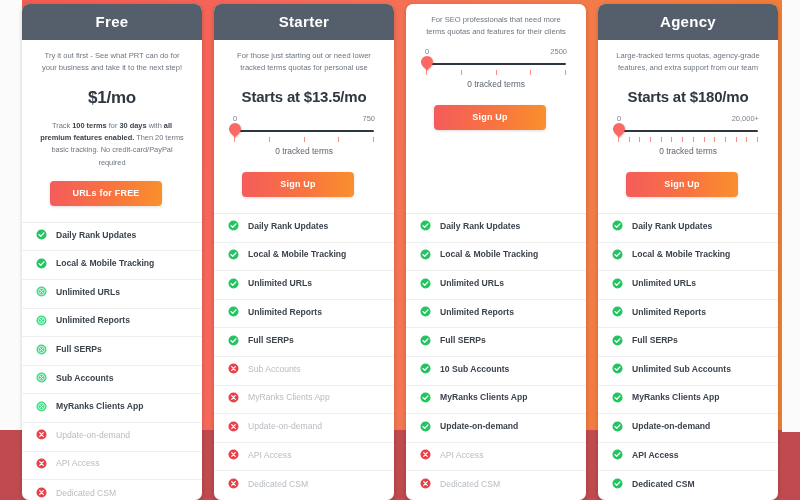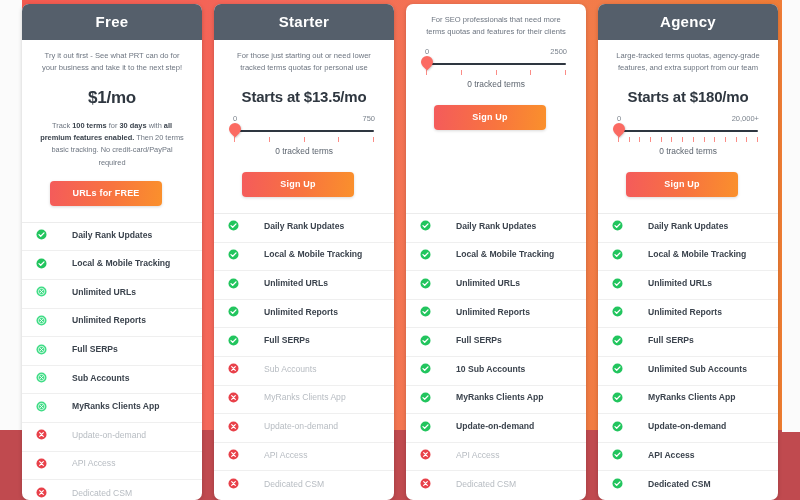--- a/index.html
+++ b/index.html
@@ -183,21 +183,21 @@
     letter-spacing: .2px;
   }
 
   
   .features {
     border-top: 1px solid #ececec;
   }
   .feature {
     display: flex;
     align-items: center;
-    gap: 25px;
+    gap: 9px;
     padding: 0 0 4px 14px;
     height: 28.6px;
     border-bottom: 1px solid #efefef;
     font-size: 8.6px;
   }
   .feature:last-child { border-bottom: none; }
 
   .feature .label { color: #3b434d; font-weight: bold; }
   .feature.off .label { color: #b7bcc2; font-weight: normal; }
   .feature.dim .label { color: #3b434d; font-weight: bold; }

